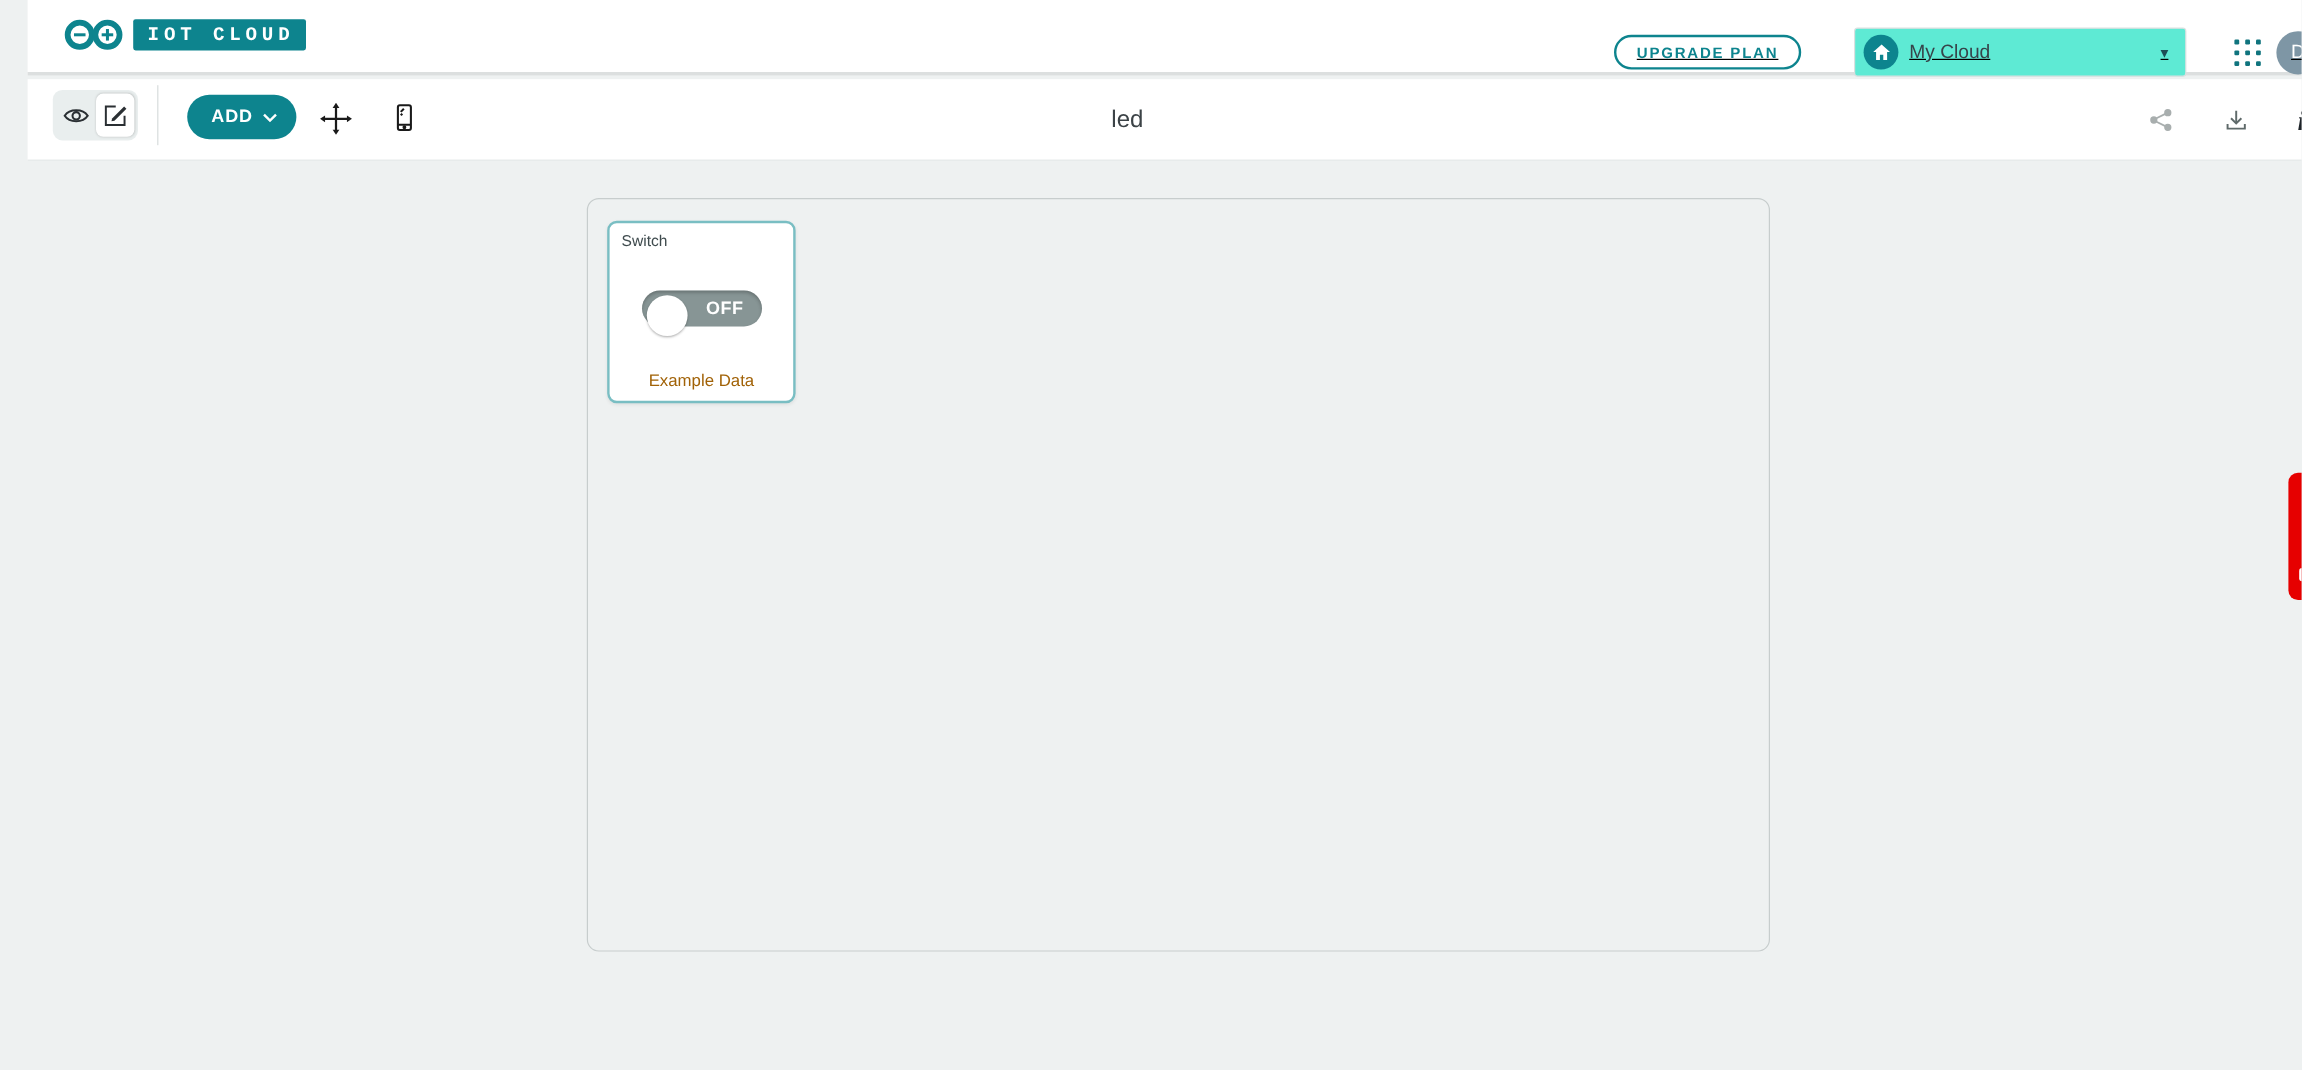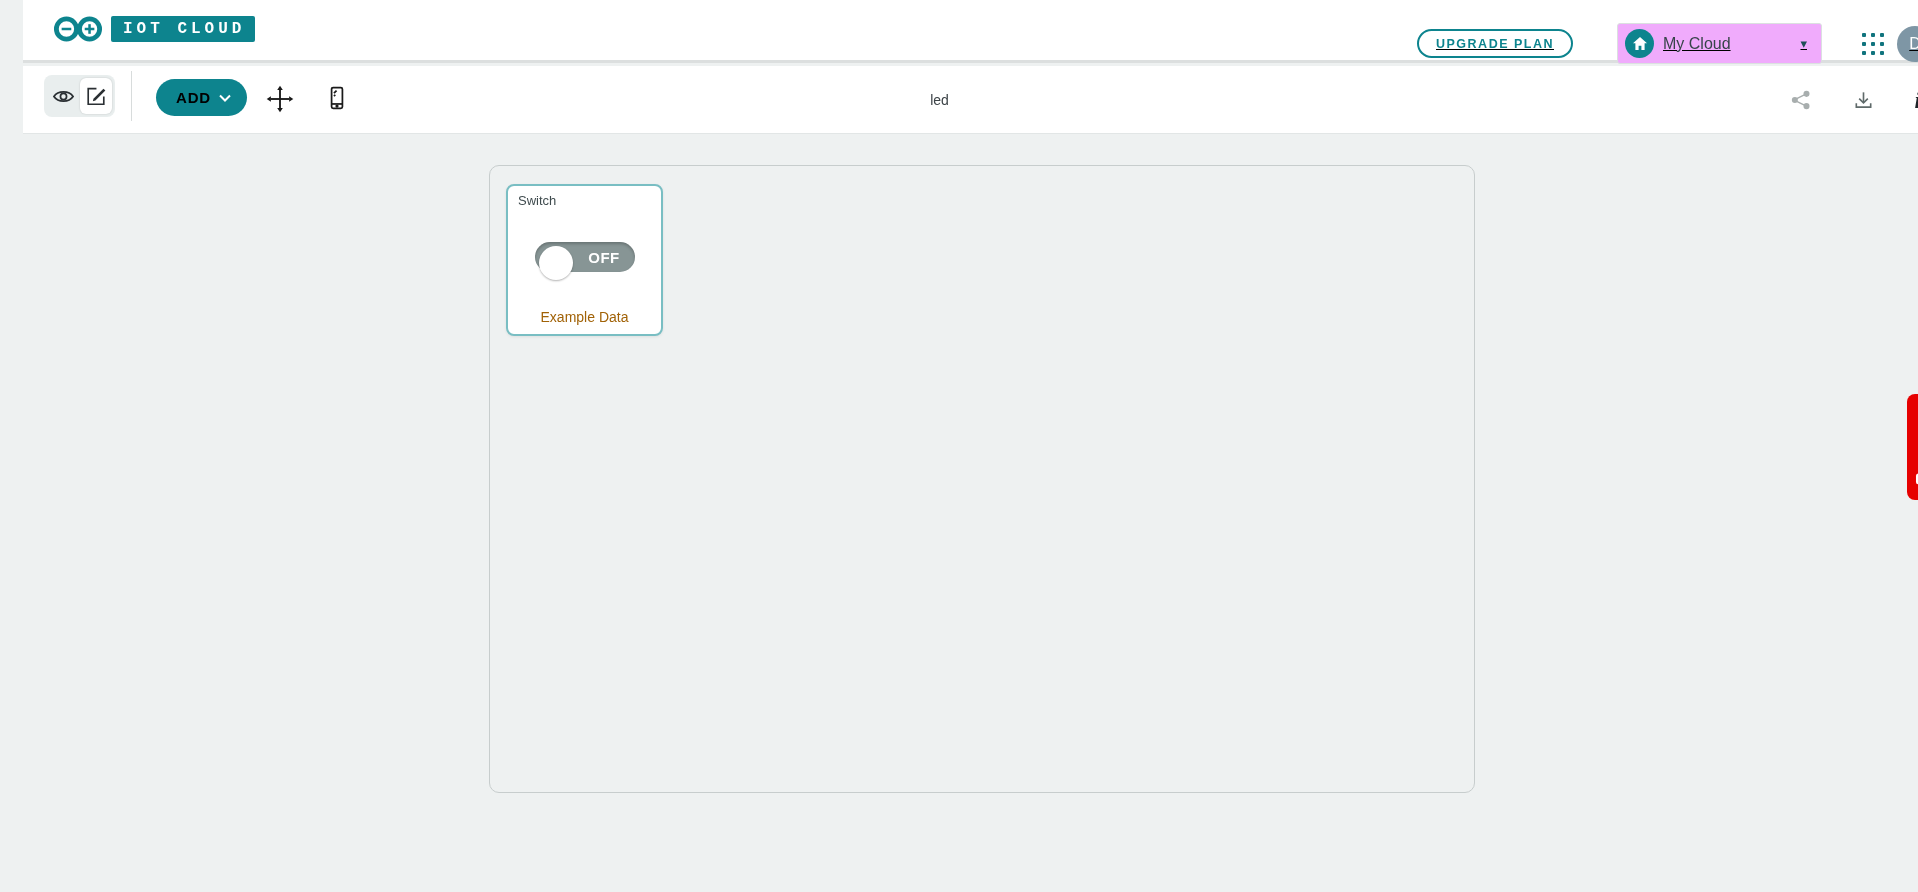--- a/index.html
+++ b/index.html
@@ -16,50 +16,50 @@
   .nav { position:absolute; left:563px; top:0; height:63px; display:flex; gap:34px; }
   .nav-item { position:relative; display:flex; align-items:center; height:100%; font-size:16px;
               color:#434c51; cursor:pointer; text-decoration:none; }
   .nav-item.active { color:#1292a0; }
   .nav-item.active::after { content:""; position:absolute; left:-16px; right:-17px; bottom:-3px;
               height:4px; background:#0d7f8a; }
   .header-right { position:absolute; right:8px; top:12px; height:63px; display:flex; align-items:center;text-decoration:underline; }
   .upgrade { background:#fff; border:2px solid #0d848e; color:#0d848e; font-weight:bold; font-size:12.5px;
              letter-spacing:1.5px; border-radius:15px; height:29px; padding:0 17px; cursor:pointer;
              font-family:"Liberation Sans", sans-serif; }
-  .workspace { display:flex; align-items:center; width:205px; height:41px; border:1px solid #dbe0e0;
-               border-radius:3px; margin-left:44px; padding:0 14px 0 7px; cursor:pointer; background:#f0abfc; }
+  .workspace { display:flex; align-items:center; width:277px; height:41px; border:1px solid #dbe0e0;
+               border-radius:3px; margin-left:44px; padding:0 14px 0 7px; cursor:pointer; background:#5eead4; }
   .ws-circle { width:29px; height:29px; border-radius:50%; background:#0d848e; display:flex;
                align-items:center; justify-content:center; flex-shrink:0; }
   .ws-label { font-size:16px; color:#37444a; margin-left:9px; flex-grow:1; }
   .caret { font-size:13px; color:#1e4e56; }
   .grid-icon { display:grid; grid-template-columns:repeat(3,4px); grid-template-rows:repeat(3,4px);
                gap:5px; margin-left:40px; cursor:pointer; }
   .grid-icon span { background:#10747e; border-radius:1px; }
   .avatar { width:36px; height:36px; border-radius:50%; background:#7e96a5; color:#fff; font-size:16px;
             display:flex; align-items:center; justify-content:center; margin-left:13px; cursor:pointer; }
 
   
   .toolbar { position:absolute; top:66px; left:0; width:100%; height:68px; background:#fff;
              border-bottom:1px solid #e2e6e6; z-index:4; }
   .mode-toggle { position:absolute; left:21px; top:9px; width:71px; height:42px; background:#e9eeee;
                  border-radius:8px; display:flex; align-items:center; padding:3px; }
   .mode-btn { width:33px; height:36px; border:none; background:transparent; border-radius:6px;
               display:flex; align-items:center; justify-content:center; cursor:pointer; }
   .mode-btn.selected { background:#fff; box-shadow:0 0 2px rgba(0,0,0,.18); }
   .tb-divider { position:absolute; left:108px; top:5px; height:50px; width:1px; background:#d8dcdc; }
   .add-btn { position:absolute; left:133px; top:13px; height:37px; padding:0 16px 0 20px; background:#0d848e;
-             color:#000000; border:none; border-radius:19px; font-weight:bold; font-size:15px; letter-spacing:.8px;
+             color:#ffffff; border:none; border-radius:19px; font-weight:bold; font-size:15px; letter-spacing:.8px;
              display:flex; align-items:center; gap:8px; cursor:pointer; font-family:"Liberation Sans", sans-serif; }
   .icon-btn { position:absolute; background:none; border:none; cursor:pointer; display:flex;
               align-items:center; justify-content:center; }
   .move-btn { left:243px; top:19px; }
   .mobile-btn { left:301px; top:19px; }
   .tb-title { position:absolute; left:0; top:0; width:1833px; height:68px; display:flex;
-              align-items:center; justify-content:center; font-size:14px; color:#3c4347; pointer-events:none; }
+              align-items:center; justify-content:center; font-size:20px; color:#3c4347; pointer-events:none; }
   .tb-right { position:absolute; right:20px; top:0; height:68px; display:flex; align-items:center; gap:40px; }
   .info-glyph { font-family:"Liberation Serif", serif; font-style:italic; font-weight:bold; font-size:23px;
                 color:#1d2328; line-height:1; }
 
   
   .panel { position:absolute; left:466px; top:165px; width:986px; height:628px;
            border:1px solid #c7cdcd; border-radius:10px; }
   .widget { position:absolute; left:16px; top:18px; width:157px; height:152px; background:#fff;
             border:2px solid #79bec3; border-radius:8px; box-shadow:0 1px 3px rgba(0,0,0,.07); cursor:pointer;padding-left:36px; }
   .w-title { position:absolute; left:10px; top:7px; font-size:13px; color:#3f4b4e; }

